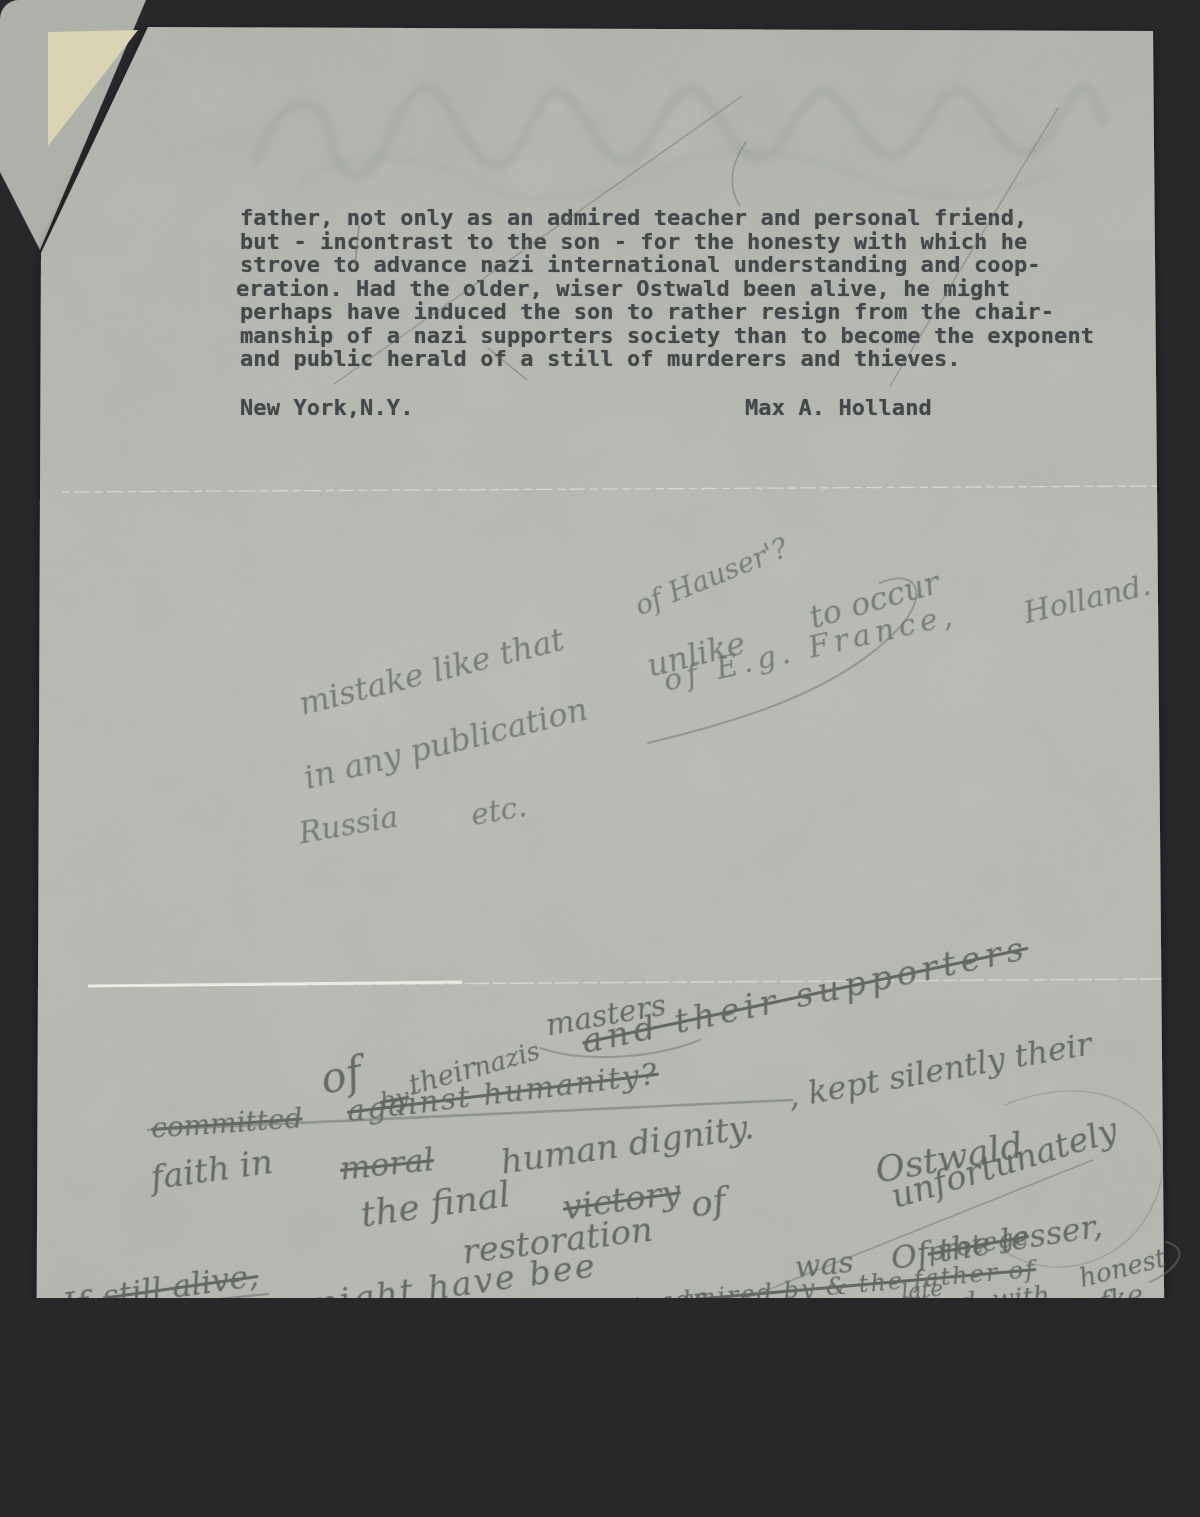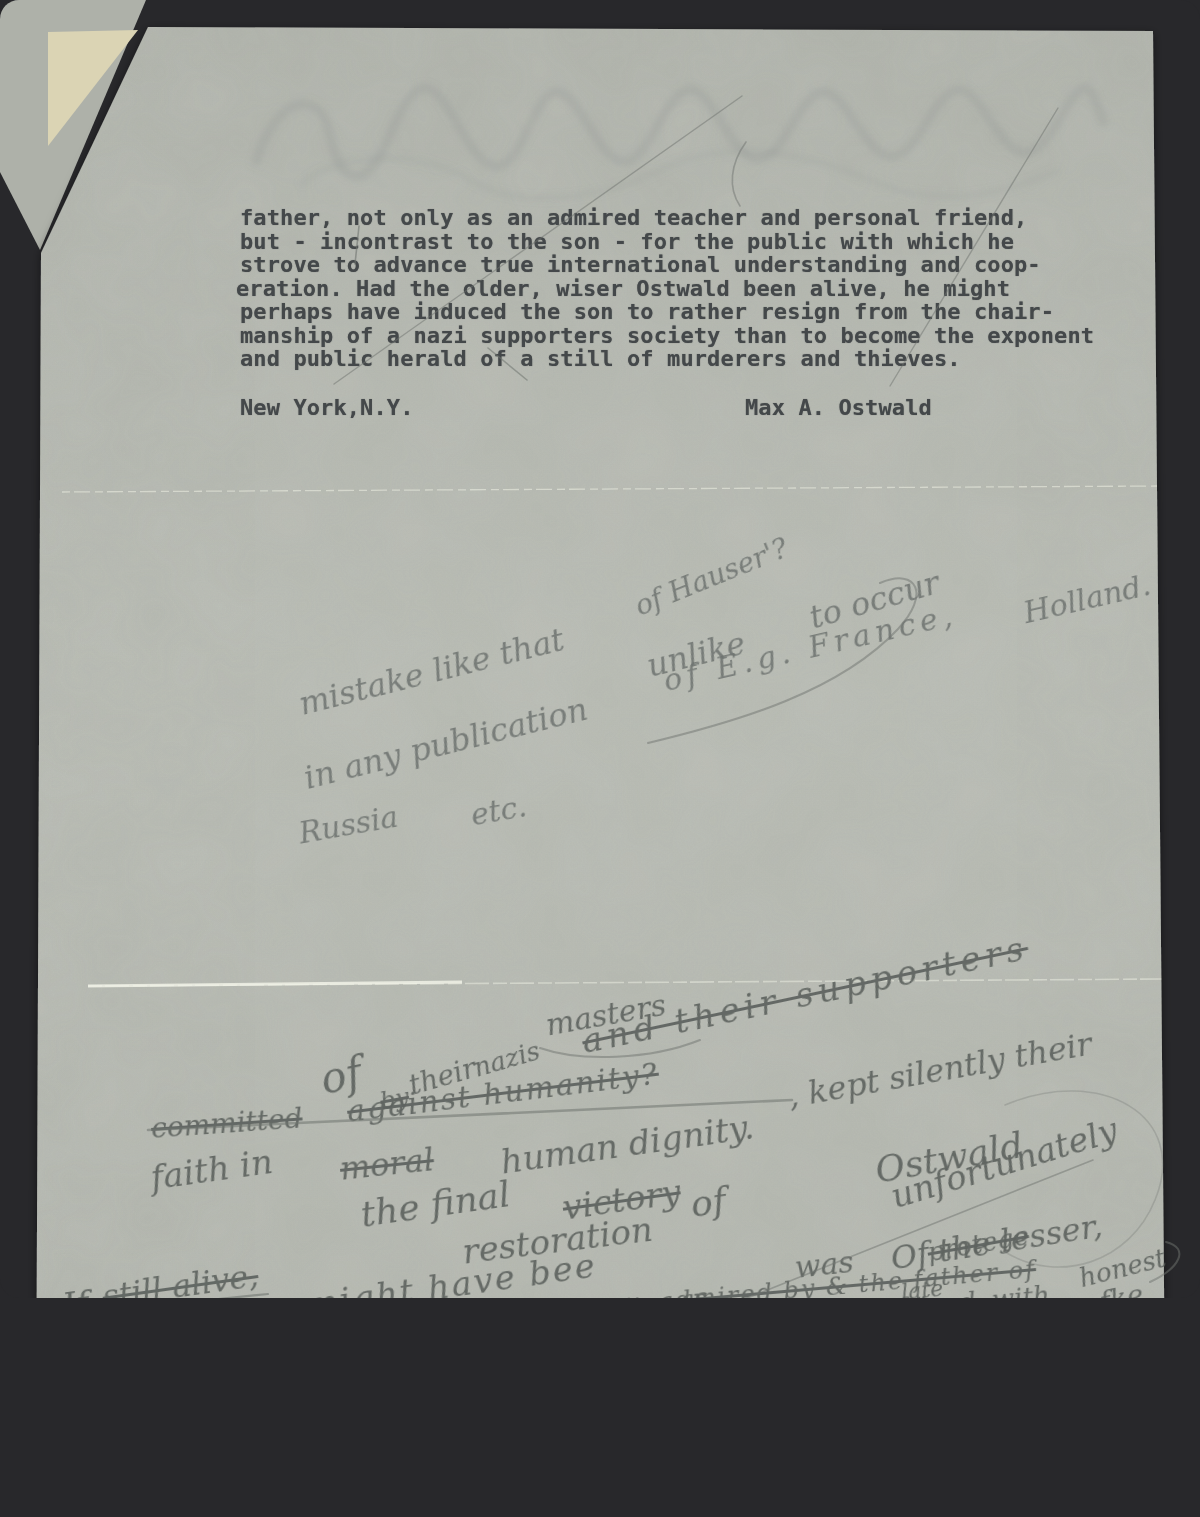--- a/index.html
+++ b/index.html
@@ -68,28 +68,28 @@
 
     <g clip-path="url(#pageclip)">
       <line x1="62" y1="492" x2="1160" y2="486" stroke="#eef0e4" stroke-width="1.3" stroke-opacity="0.55" stroke-dasharray="8 4 16 5"></line>
       <line x1="88" y1="986" x2="1163" y2="979" stroke="#eef0e4" stroke-width="1.6" stroke-opacity="0.5" stroke-dasharray="14 3 24 4"></line>
       <line x1="88" y1="986" x2="462" y2="982" stroke="#f4f5ea" stroke-width="3" stroke-opacity="0.8"></line>
     </g>
   </svg>
 
   <div>
     <div class="typedline" style="left:240px;top:206px">father, not only as an admired teacher and personal friend,</div>
-    <div class="typedline" style="left:240px;top:229.5px">but - incontrast to the son - for the public with which he</div>
-    <div class="typedline" style="left:240px;top:253px">strove to advance true international understanding and coop-</div>
+    <div class="typedline" style="left:240px;top:229.5px">but - incontrast to the son - for the honesty with which he</div>
+    <div class="typedline" style="left:240px;top:253px">strove to advance nazi international understanding and coop-</div>
     <div class="typedline" style="left:236px;top:276.5px">eration. Had the older, wiser Ostwald been alive, he might</div>
     <div class="typedline" style="left:240px;top:300px">perhaps have induced the son to rather resign from the chair-</div>
     <div class="typedline" style="left:240px;top:323.5px">manship of a nazi supporters society than to become the exponent</div>
     <div class="typedline" style="left:240px;top:347px">and public herald of a still of murderers and thieves.</div>
     <div class="typedline" style="left:240px;top:396px">New York,N.Y.</div>
-    <div class="typedline" style="left:745px;top:396px">Max A. Ostwald</div>
+    <div class="typedline" style="left:745px;top:396px">Max A. Holland</div>
   </div>
 
   <div>
     <span class="hand mid" style="left:630px;top:592px;font-size:28px;transform:rotate(-22deg)">of Hauser'?</span>
     <span class="hand mid" style="left:295px;top:686px;font-size:32px;transform:rotate(-14deg)">mistake like that</span>
     <span class="hand mid" style="left:643px;top:648px;font-size:32px;transform:rotate(-14deg)">unlike</span>
     <span class="hand mid" style="left:805px;top:600px;font-size:32px;transform:rotate(-16deg)">to occur</span>
     <span class="hand mid" style="left:660px;top:664px;font-size:30px;letter-spacing:5px;transform:rotate(-13deg)">of E.g. France,</span>
     <span class="hand mid" style="left:1020px;top:596px;font-size:30px;transform:rotate(-13deg)">Holland.</span>
     <span class="hand mid" style="left:300px;top:760px;font-size:32px;transform:rotate(-14deg)">in any publication</span>

